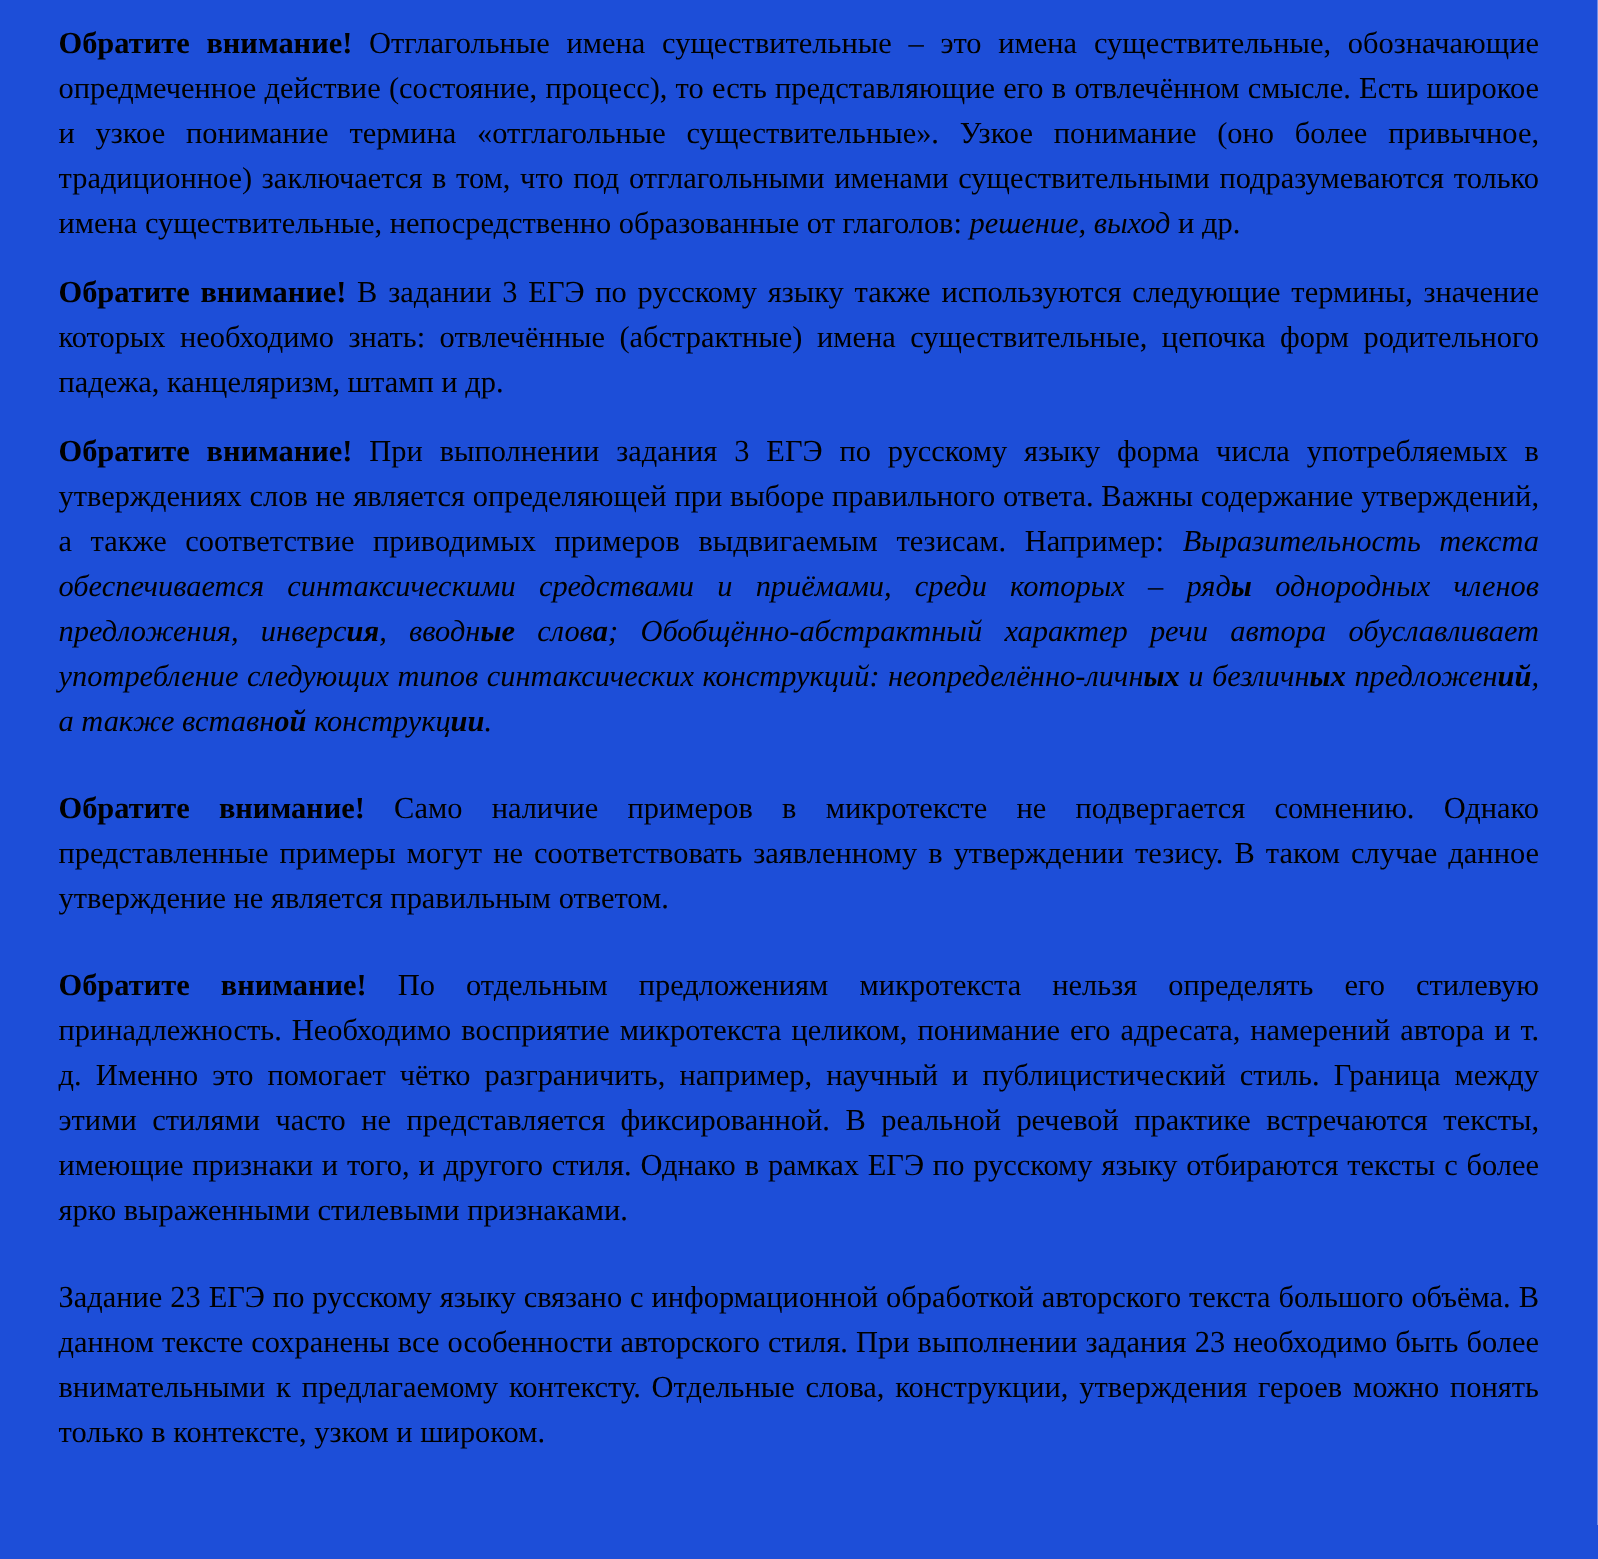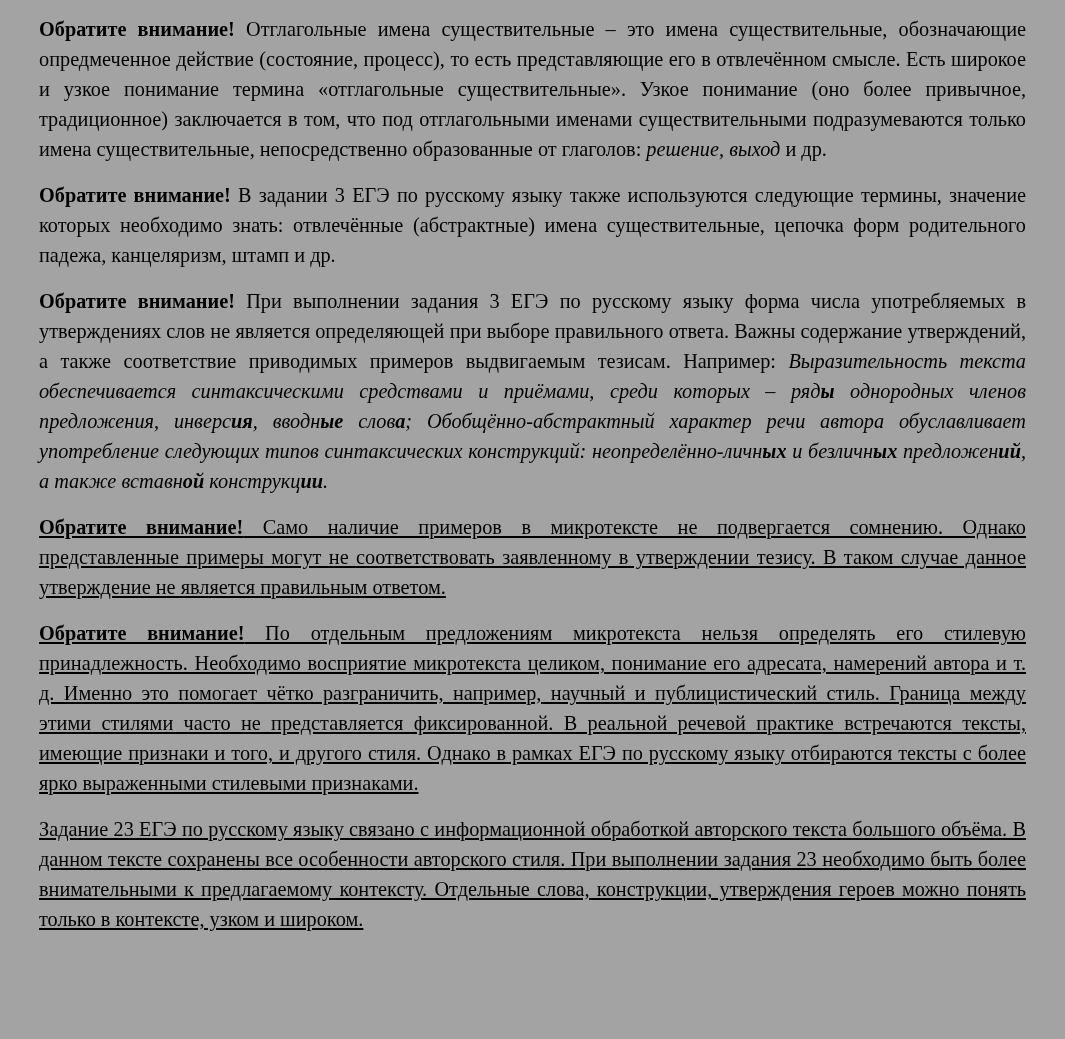--- a/index.html
+++ b/index.html
@@ -13,37 +13,36 @@
     height: 1039px;
     overflow: hidden;
     font-family: "Liberation Serif", "DejaVu Serif", serif;
     color: #000000;
   }
   .page {
     box-sizing: border-box;
     width: 1065px;
     height: 1039px;
     padding: 14px 39px 0 39px;
-    background: #a3a3a3;
+    background: #1d4ed8;
   }
   .para {
     font-size: 20.3px;
     line-height: 30px;
     text-align: justify;
     text-justify: inter-word;
     margin: 0 0 16px 0;
     hyphens: none;
     word-spacing: 0px;
   }
   .para:last-child {
     margin-bottom: 0;
   }
   .para.gap-large {
-    margin-top: 16px;
-    text-decoration: underline;
+    margin-top: 28px;
   }
   .para.tight {
     margin-bottom: 2px;
   }
   .lead {
     font-weight: bold;
   }
   .it {
     font-style: italic;
   }

